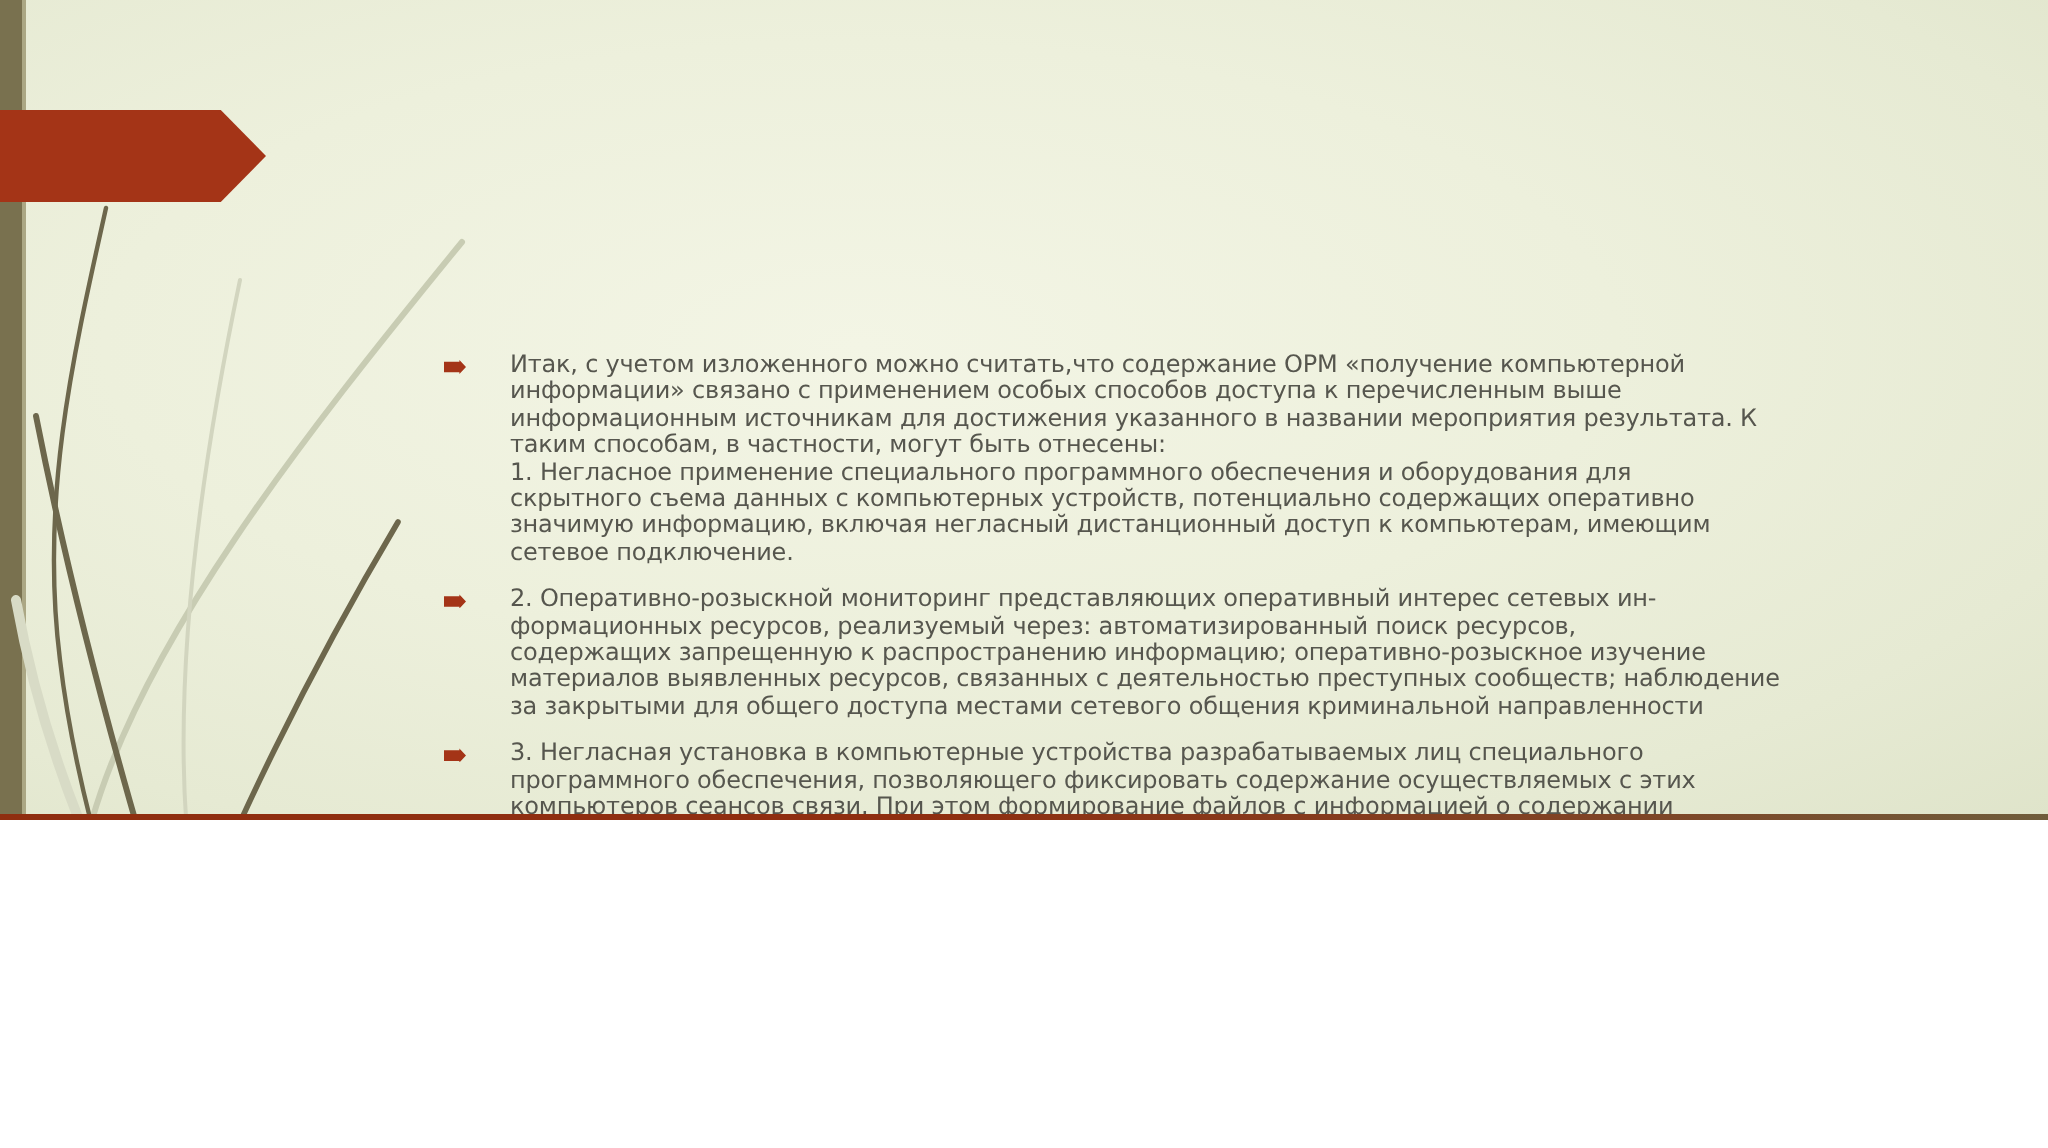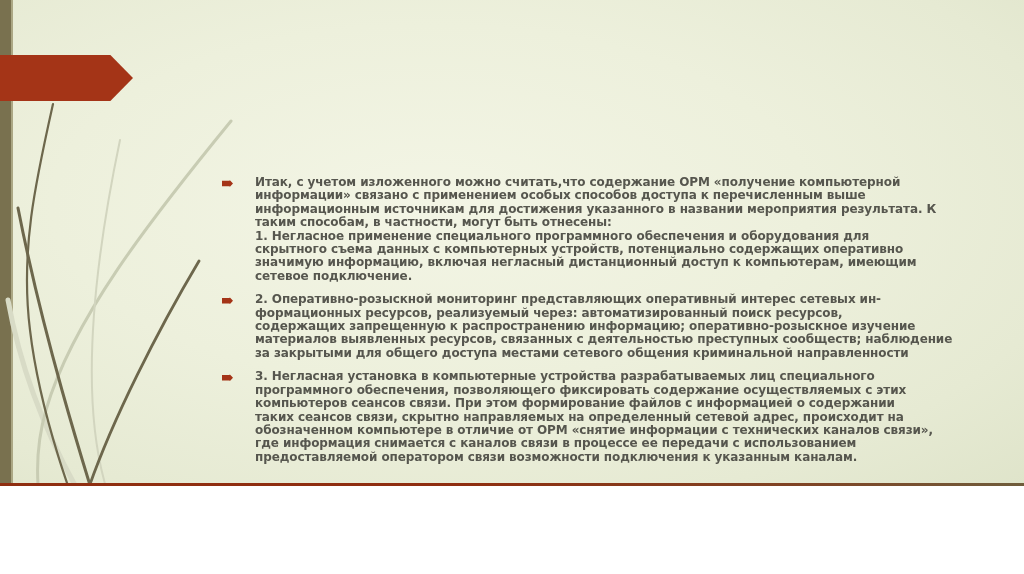--- a/index.html
+++ b/index.html
@@ -3,25 +3,24 @@
 <meta charset="utf-8">
 <style>
   html,body{margin:0;padding:0;}
   body{
     font-family:"DejaVu Sans","Liberation Sans",sans-serif;
     background:#ffffff;
   }
   .slide{
     position:relative;
     width:1024px;
-    height:486px;
+    height:410px;
     overflow:hidden;
     background:
       radial-gradient(ellipse at 42% 42%, #f3f5e5 0%, #edf0dc 45%, #e6ead3 78%, #dfe4ca 100%);
-    font-weight: bold;
   }
   
   .side-bar{
     position:absolute;
     left:0;top:0;
     width:11px;height:574px;
     background:#79714f;
     border-right:2px solid #aba784;
   }
   

